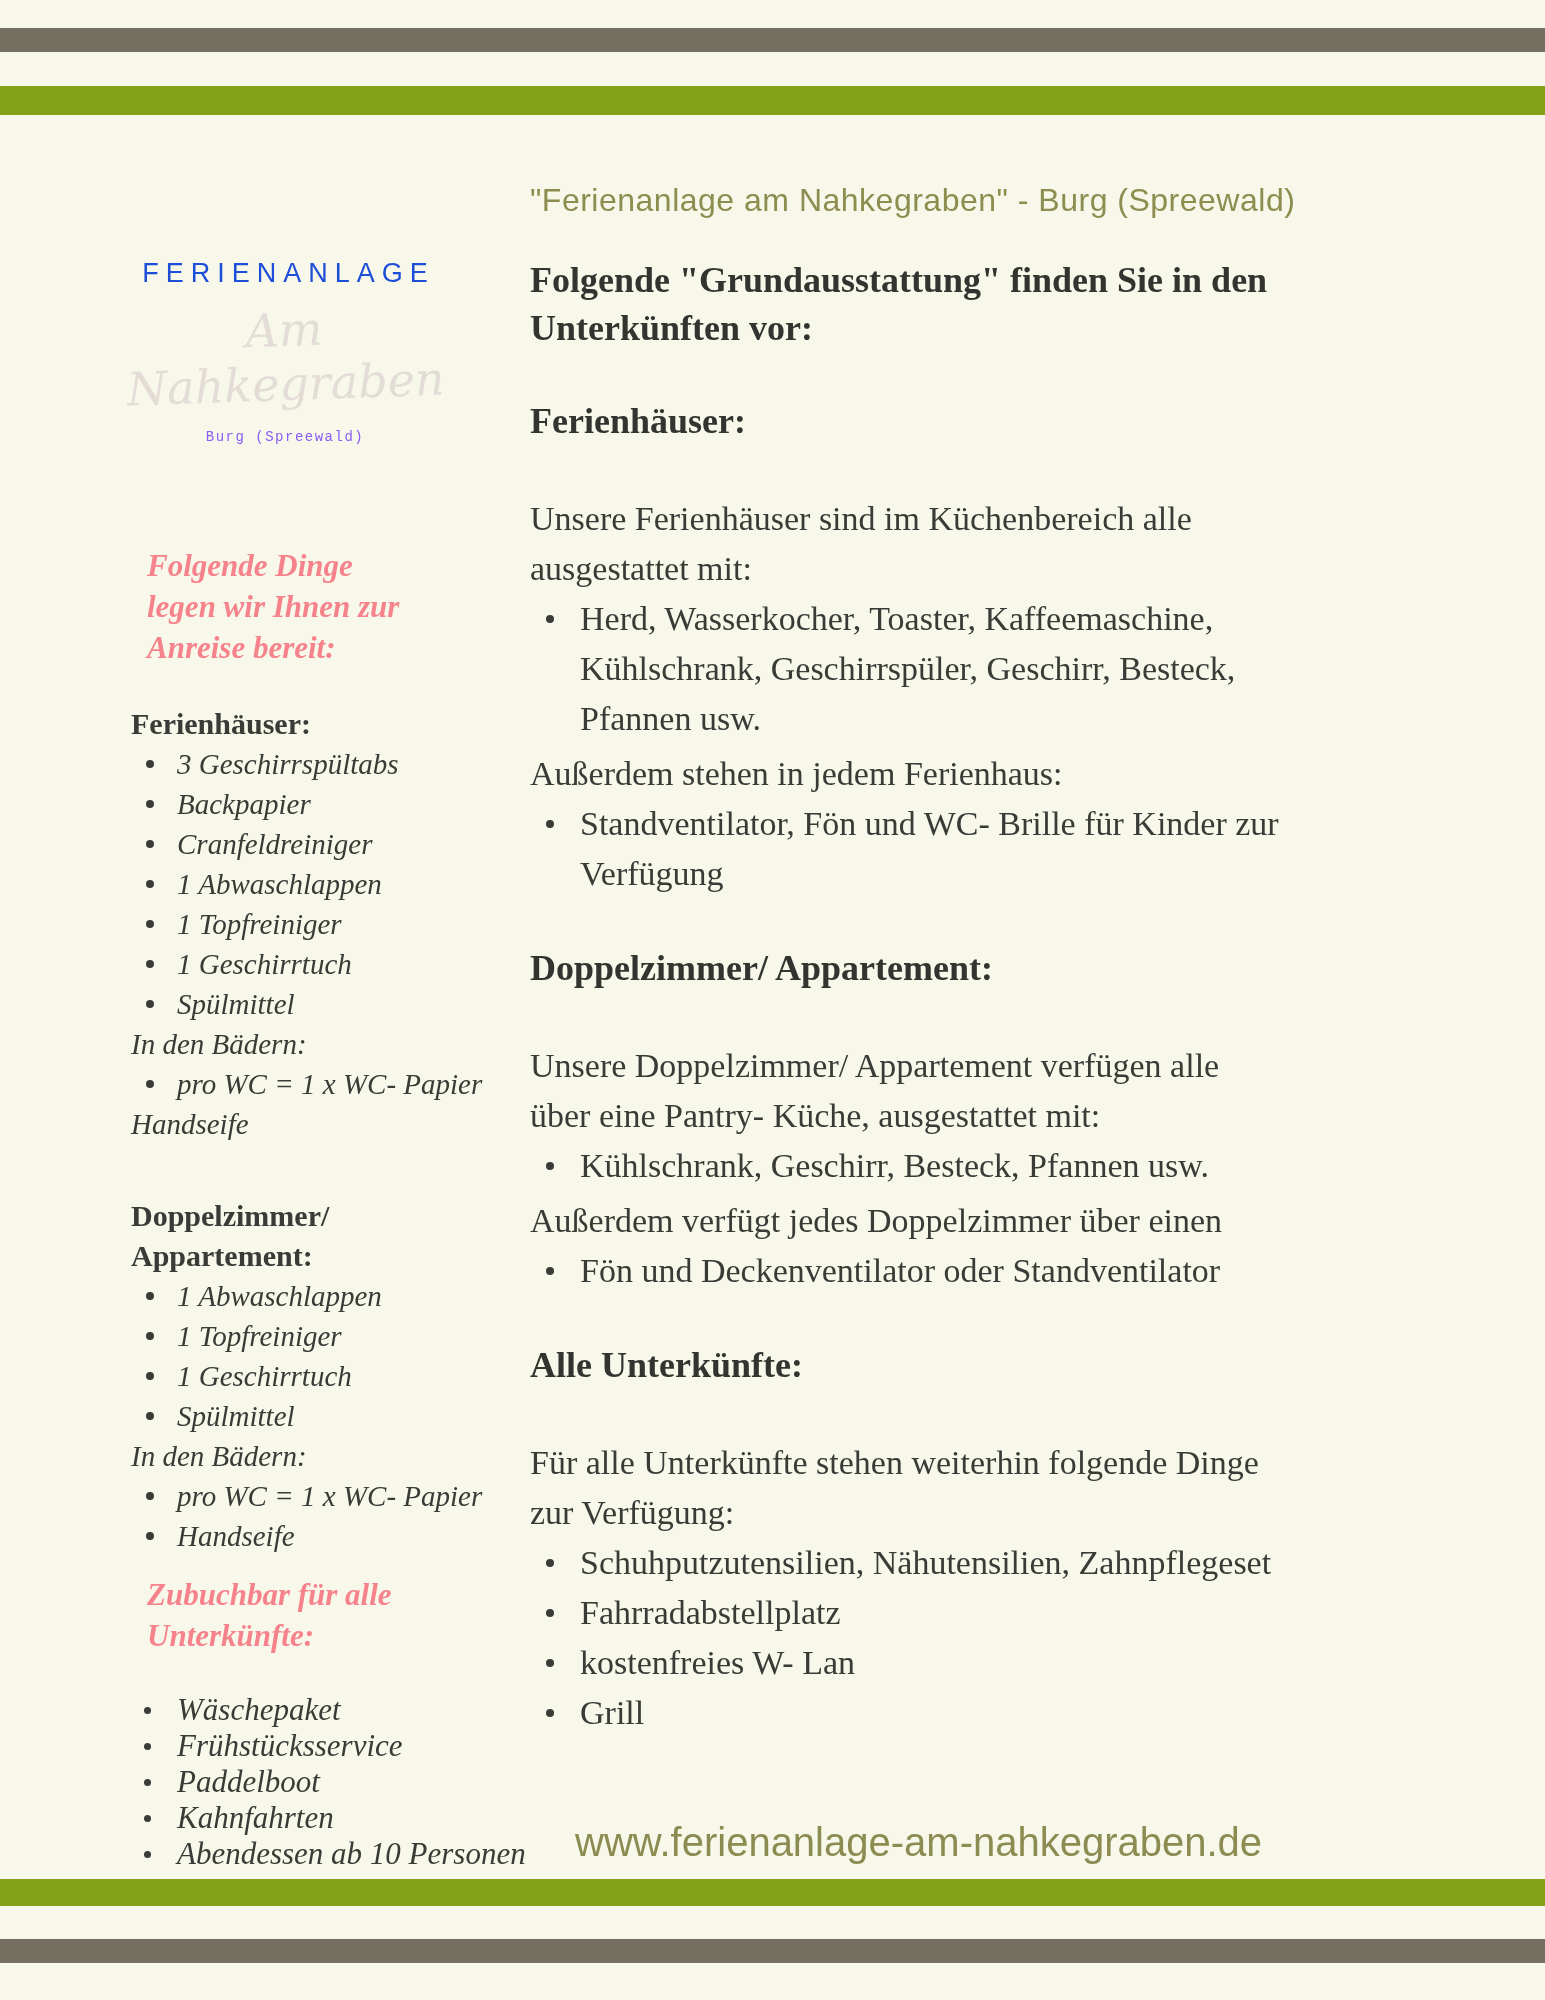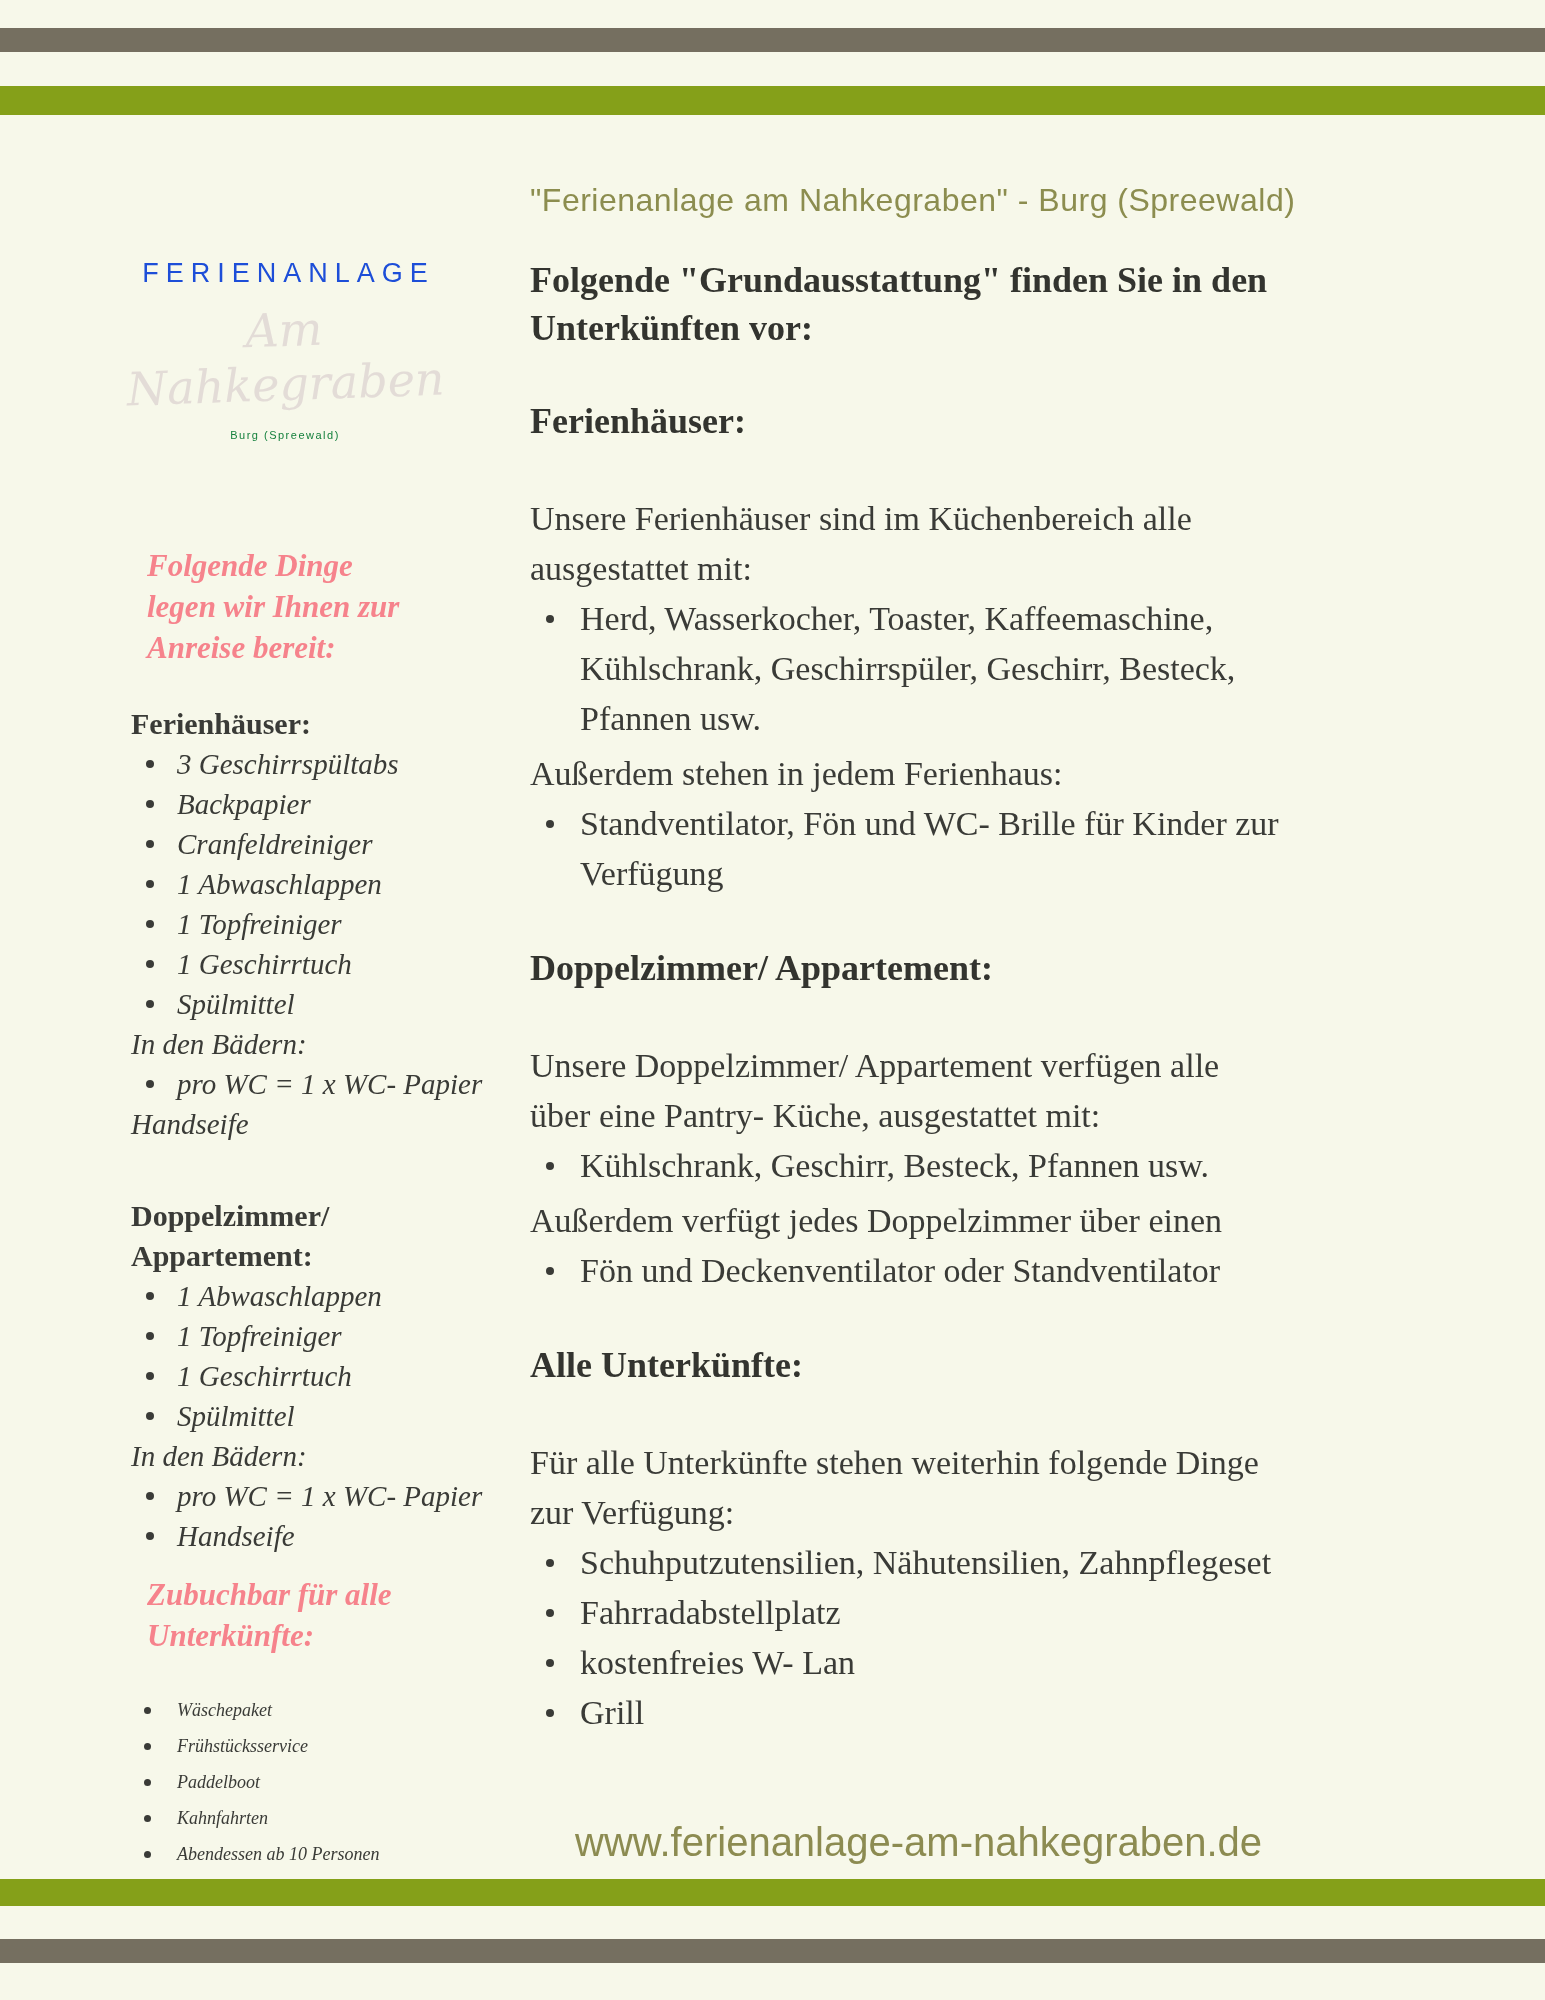--- a/index.html
+++ b/index.html
@@ -31,22 +31,22 @@
   }
   .logo-title{
     margin-top:78px; font-family:"Liberation Sans", sans-serif;
     font-size:27px; letter-spacing:7px; color:#1d4ed8; text-indent:7px;
   }
   .logo-script{
     margin-top:14px; font-family:"DejaVu Serif", serif; font-style:italic;
     font-size:46px; color:#E3DCD7; transform:rotate(-2deg);
   }
   .logo-sub{
-    margin-top:18px; font-family:Liberation Sans, sans-serif;
-    font-size:11px; letter-spacing:1.5px; color:#15803d;
+    margin-top:18px; font-family:Liberation Mono, monospace;
+    font-size:14px; letter-spacing:1.5px; color:#8b5cf6;
   }
   
   .left-col{position:absolute; left:131px; top:545px; width:340px;}
   .pink-head{
     font-size:31px; font-weight:bold; font-style:italic;
     color:#F6838C; line-height:41px;margin-left:16px;
   }
   .lc-h{font-size:30px; font-weight:bold; line-height:40px; margin-top:36px;}
   .lc-line{font-size:29px; font-style:italic; line-height:40px;}
   .lc-li{display:flex; line-height:40px;}
@@ -54,21 +54,21 @@
     flex:none; width:8px; height:8px; border-radius:50%;
     background:#3A3B37; margin:16px 23px 0 15px;
   }
   .lc-li .t{font-size:29px; font-style:italic; white-space:nowrap;}
   .lc-gap40{height:40px;} .lc-gap18{height:18px;} .lc-gap36{height:36px;}
   .sm-li{display:flex; line-height:36px;}
   .sm-li .dot{
     flex:none; width:7px; height:7px; border-radius:50%;
     background:#3A3B37; margin:15px 26px 0 13px;
   }
-  .sm-li .t{font-size:18px; font-style:italic; white-space:nowrap;}
+  .sm-li .t{font-size:31px; font-style:italic; white-space:nowrap;}
   
   .right-col{position:absolute; left:530px; top:180px; width:960px;}
   .r-title{
     font-family:"Liberation Sans", sans-serif; font-size:32px; line-height:40px;
     color:#8C8D4F; letter-spacing:.5px; white-space:nowrap;
   }
   .r-intro{font-size:36px; font-weight:bold; line-height:48px; margin-top:36px; color:#33342F;}
   .r-h{font-size:36px; font-weight:bold; line-height:46px; margin-top:46px; color:#33342F;}
   .r-p{font-size:34px; line-height:50px; margin-top:50px;}
   .r-p.tight{margin-top:5px;}

